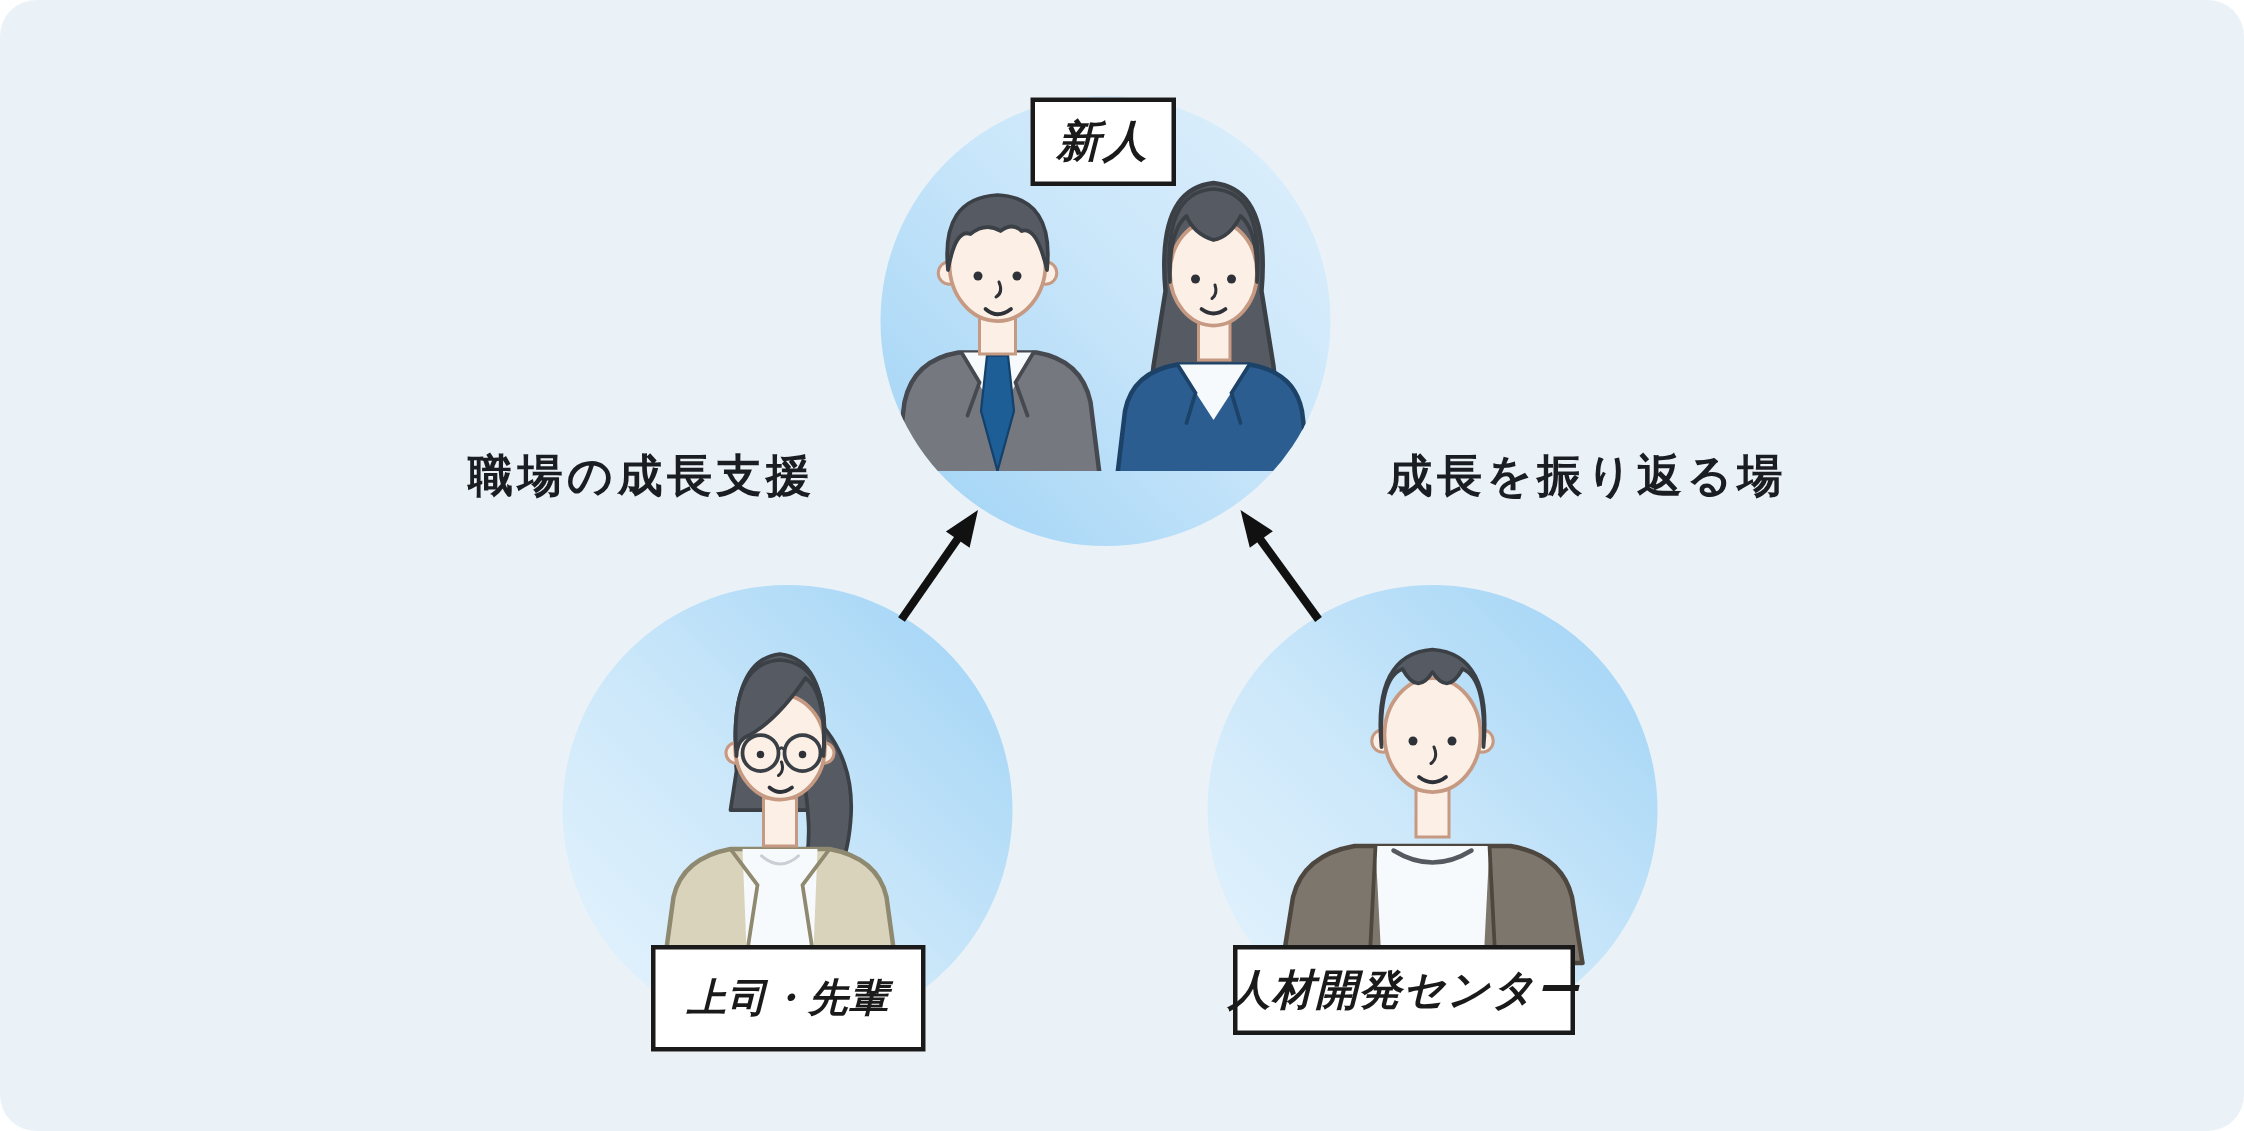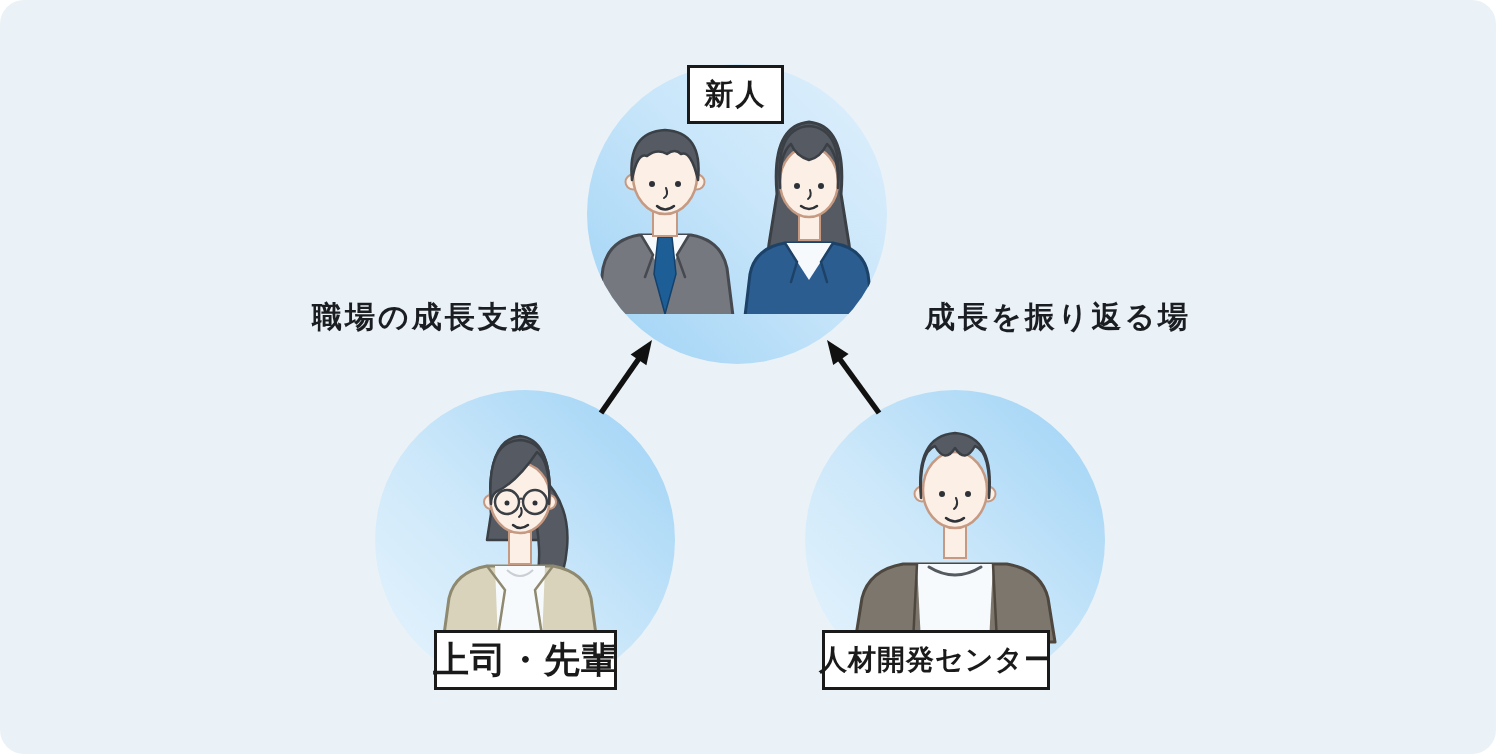--- a/index.html
+++ b/index.html
@@ -9,24 +9,24 @@
     font-family:"Liberation Sans","DejaVu Sans",sans-serif;
   }
   .node{position:absolute;width:300px;height:300px;border-radius:50%;overflow:hidden;}
   .node svg{position:absolute;left:0;top:0;}
   .node-top{left:587px;top:64px;background:linear-gradient(45deg,#9dd2f5 0%,#c9e6fa 55%,#e0f0fc 100%);}
   .node-bl{left:375px;top:390px;background:linear-gradient(225deg,#9dd2f5 0%,#cde8fa 55%,#e7f4fd 100%);}
   .node-br{left:805px;top:390px;background:linear-gradient(225deg,#9dd2f5 0%,#cde8fa 55%,#e7f4fd 100%);}
   .labelbox{
     position:absolute;background:#ffffff;border:3px solid #1a1a1a;
     display:flex;align-items:center;justify-content:center;
-    font-weight:700;color:#1a1a1a;box-sizing:border-box;white-space:nowrap;
+    font-weight:700;color:#1a1a1a;box-sizing:border-box;white-space:nowrap;font-style:italic;
   }
   .box-newcomer{left:687px;top:65px;width:97px;height:59px;font-size:29px;letter-spacing:2px;}
-  .box-supervisor{left:434px;top:630px;width:183px;height:60px;font-size:36px;letter-spacing:1px;}
+  .box-supervisor{left:434px;top:630px;width:183px;height:71px;font-size:26px;letter-spacing:1px;}
   .box-hr{left:822px;top:630px;width:228px;height:60px;font-size:28px;letter-spacing:1px;}
   .edge-label{
     position:absolute;font-weight:700;font-size:30px;letter-spacing:3px;
     color:#1a1d22;white-space:nowrap;
   }
   .edge-label-left{left:312px;top:297px;}
   .edge-label-right{left:925px;top:297px;}
   .arrows{position:absolute;left:0;top:0;pointer-events:none;}
 </style>
 </head>

